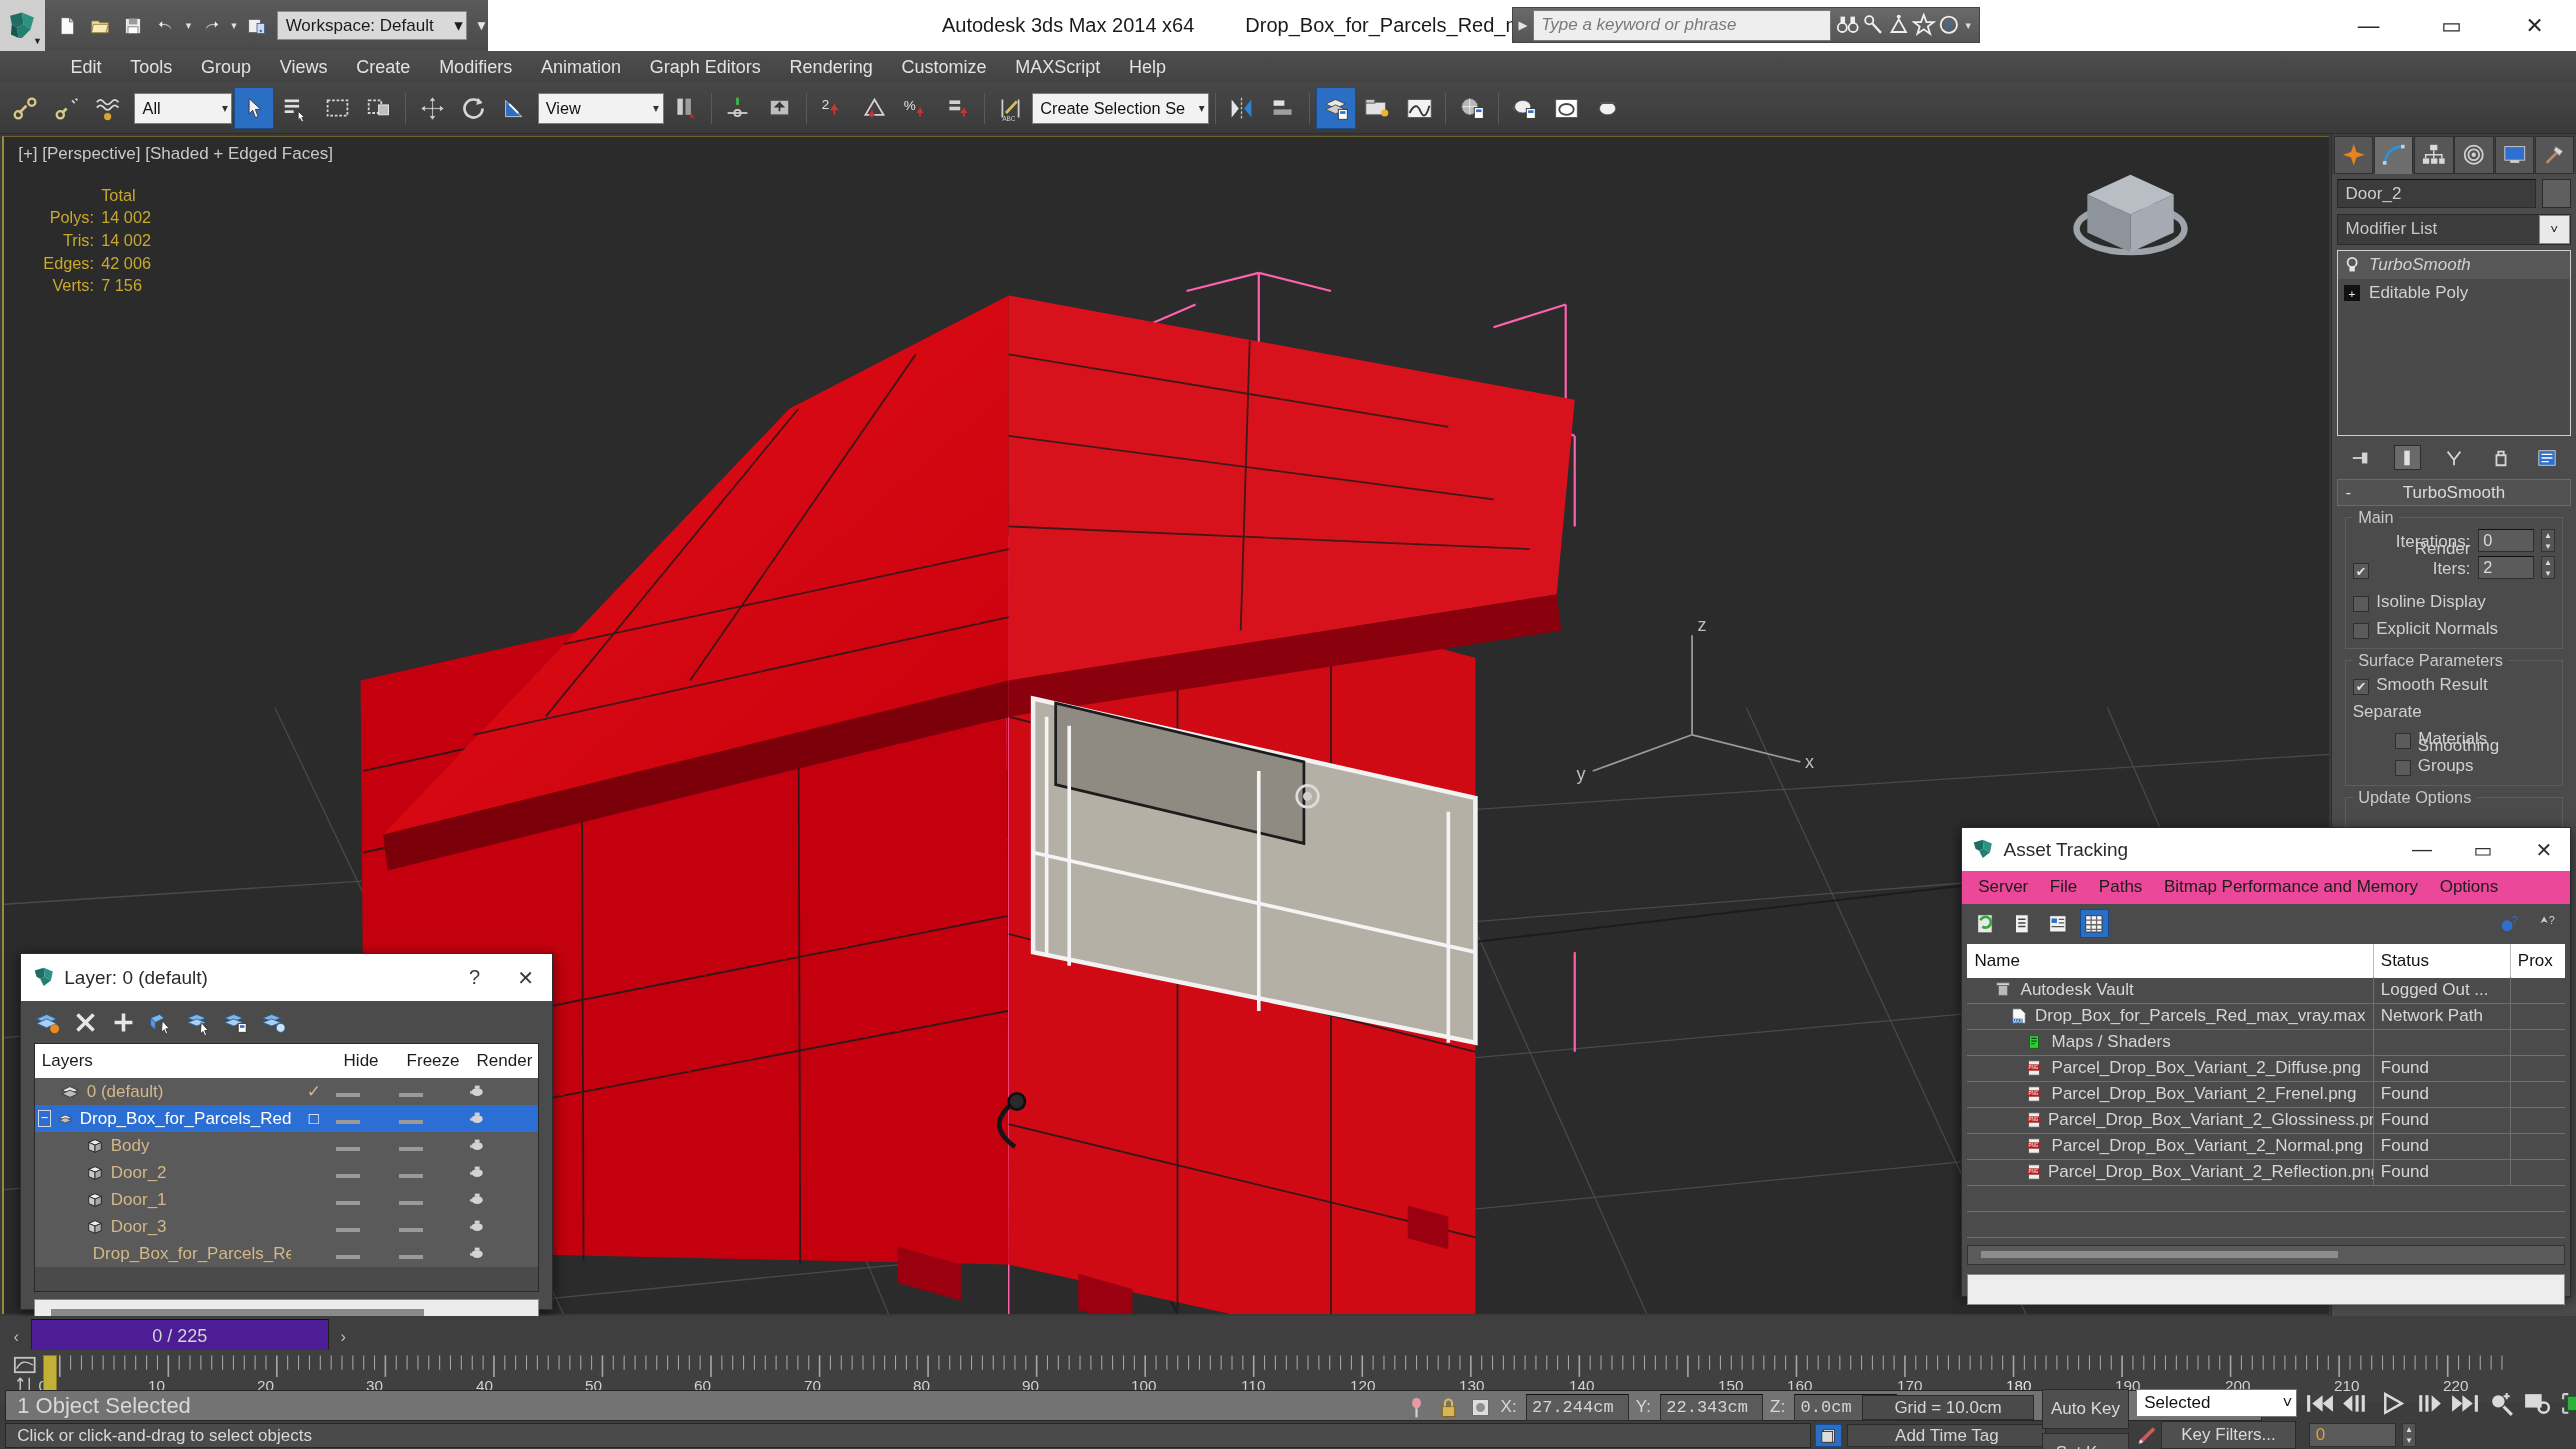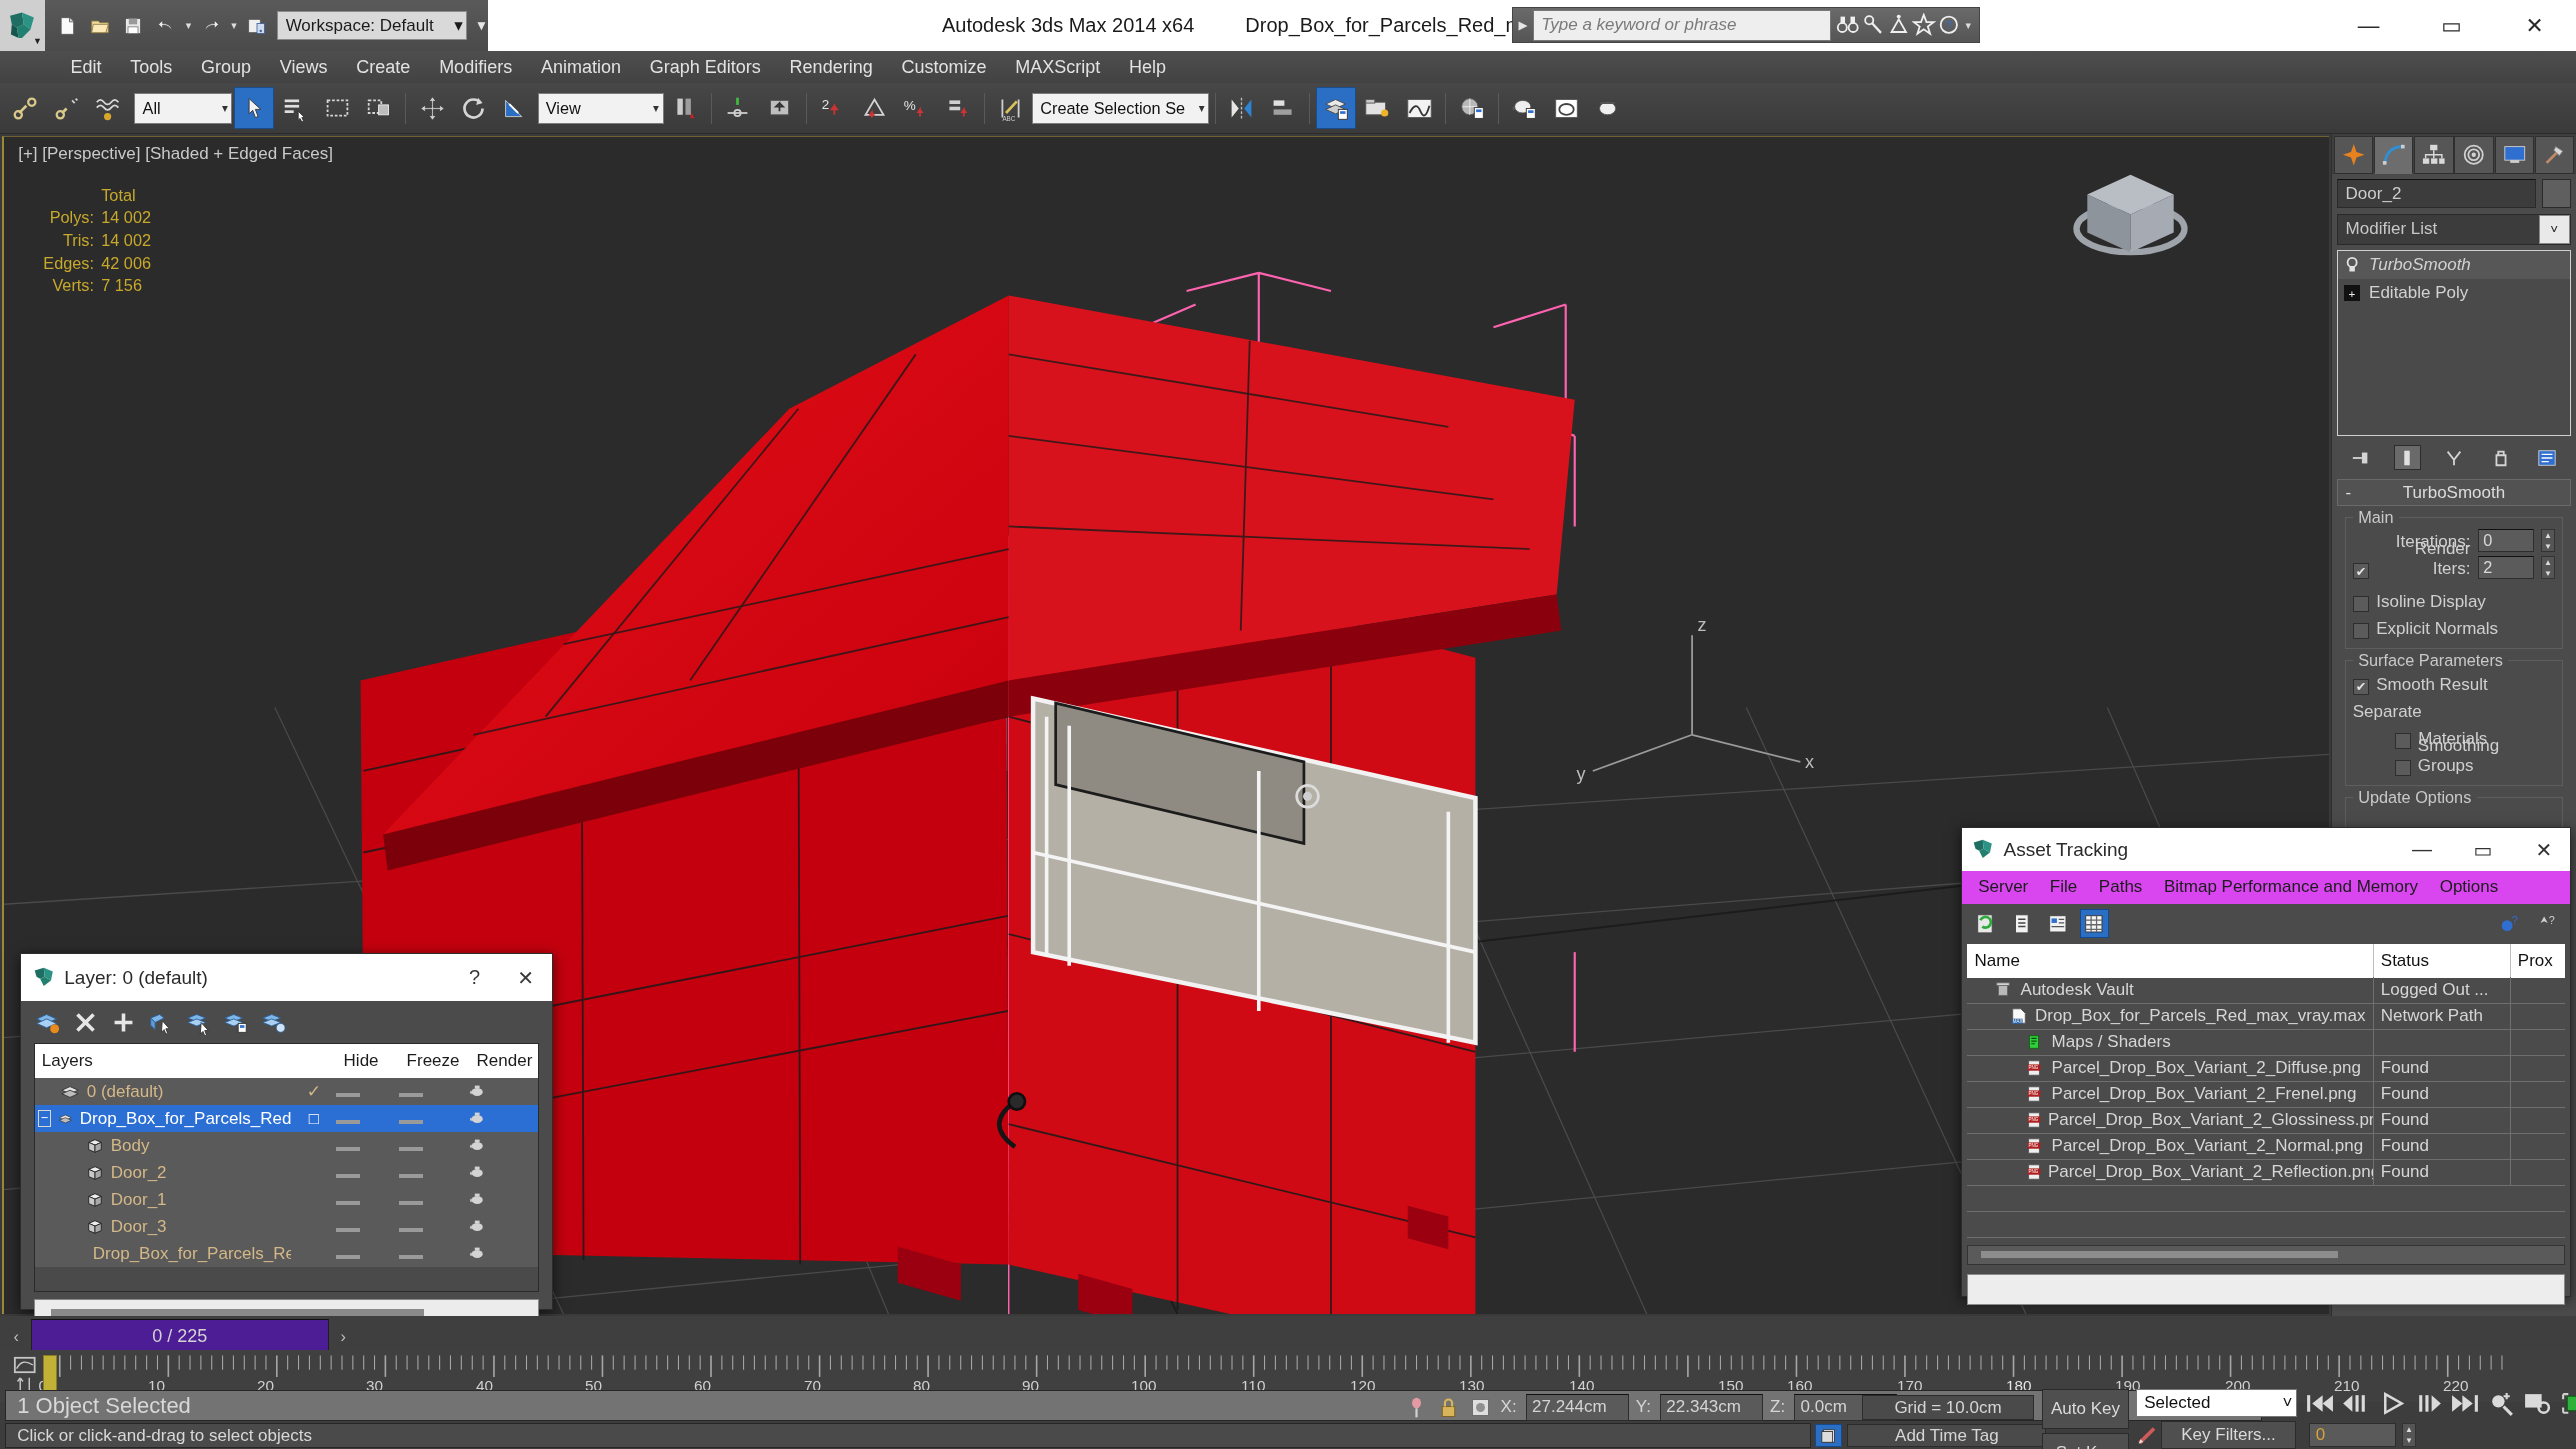--- a/index.html
+++ b/index.html
@@ -196,21 +196,21 @@
 
   
   .assetdlg {
     position:absolute; left:1961px; top:827px; width:610px; height:470px;
     background:#4b4b4b; border:0.9px solid #2b2b2b; box-shadow:0 2.7px 12.6px rgba(0,0,0,.6);
   }
   .ad-title { height:43px; background:#fff; display:flex; align-items:center;
               padding-left:9px; color:#2b2b2b; font-size:19px; gap:9px; }
   .ad-title .sp { flex:1; }
   .ad-title .wb { width:52px; text-align:center; font-size:20px; color:#333; }
-  .ad-menu { height:32.5px; background:#d946ef; display:flex; align-items:center;
+  .ad-menu { height:32.5px; background:#ec4899; display:flex; align-items:center;
              color:#1c1c1c; font-size:17px; padding-left:5.4px; }
   .ad-menu span { padding:0 10.8px; }
   .ad-tools { height:40px; background:#4b4b4b; display:flex; align-items:center;
               padding:0 9px; gap:7.2px; }
   .ad-tools .ab { width:29px; height:29px; display:flex; align-items:center; justify-content:center; }
   .ad-tools .ab.sel { background:#2a6fc4; border:0.9px solid #15488c; }
   .ad-tools svg { width:21.7px; height:21.7px; }
   .ad-tools .sp { flex:1; }
   .ad-head { display:flex; height:34px; background:#fff; color:#111; font-size:17px;
              align-items:center; margin:0 5.4px; }
@@ -254,21 +254,21 @@
             background:#737373; border:0.9px solid #262626; color:#d8d8d8;
             font-size:22px; display:flex; align-items:center; padding-left:10.8px; }
   .sb-box2 { position:absolute; left:5.4px; top:1423px; width:1806px; height:25px;
              background:#4a4a4a; border:0.9px solid #262626; color:#d8d8d8;
              font-size:17px; display:flex; align-items:center; padding-left:10.8px; }
   .coordbar { position:absolute; left:1404px; top:1390px; height:34px;
               display:flex; align-items:center; gap:7.2px; }
   .coordbar .ci { width:25px; height:25px; display:flex; align-items:center; justify-content:center; }
   .coordfield { height:27px; background:#5a5a5a; border:0.9px solid #2d2d2d;
                 border-top-color:#111; color:#d4d4d4; font-size:17px;
-                display:flex; align-items:center; padding:0 5.4px; min-width:103px; }
+                display:flex; align-items:center; padding:0 5.4px; min-width:103px;font-family:Liberation Mono, monospace; }
   .coordlbl { font-size:17px; color:#d6d6d6; margin-right:1.8px; }
   .gridlbl { position:absolute; left:1862px; top:1395px; width:172px; height:25px;
              background:#4a4a4a; border:0.9px solid #2b2b2b; color:#d6d6d6; font-size:17px;
              display:flex; align-items:center; justify-content:center; }
   .addtag { position:absolute; left:1815px; top:1423px; height:25px; display:flex; align-items:center; gap:5.4px; }
   .addtag .ic { width:27px; height:23.5px; background:#2a6fc4; border:0.9px solid #16488a;
                 display:flex; align-items:center; justify-content:center; }
   .addtag .tx { width:199px; height:23.5px; background:#4a4a4a; border:0.9px solid #2b2b2b;
                 color:#d6d6d6; font-size:17px; display:flex; align-items:center; justify-content:center; }
   .keybar { position:absolute; left:2042px; top:1389px; width:534px; height:60px; }

